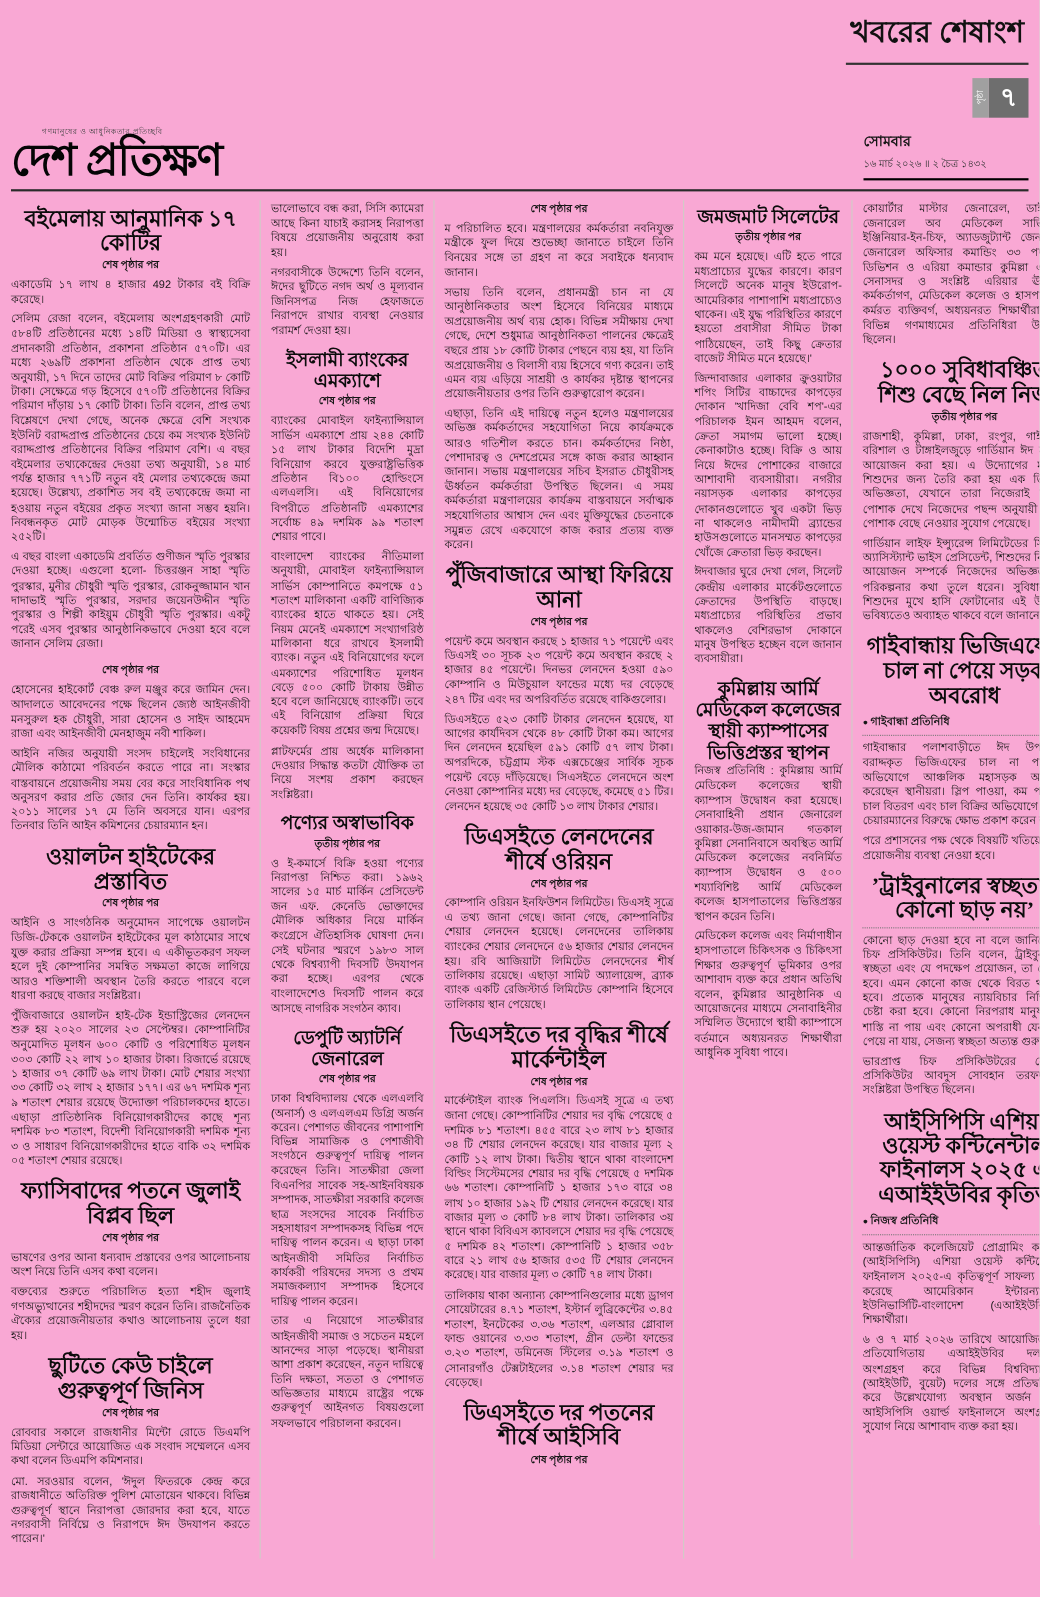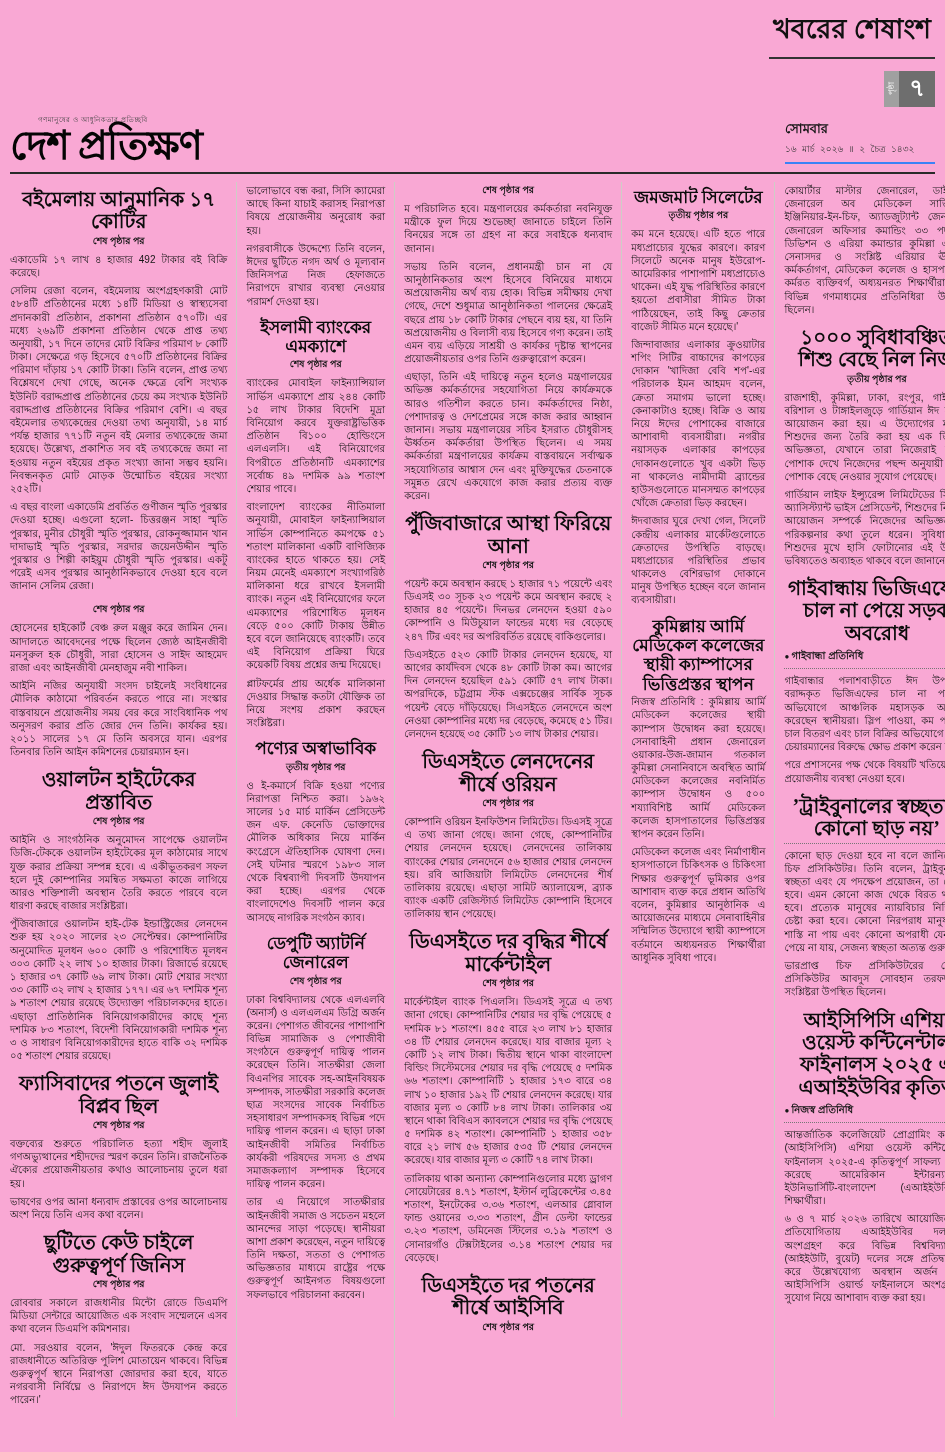--- a/index.html
+++ b/index.html
@@ -18,21 +18,21 @@
     font-family:"Liberation Serif","DejaVu Serif",serif;letter-spacing:-1px;}
   .header-right{display:flex;align-items:flex-end;gap:12px;padding-bottom:2px;flex-direction:column;}
   .section-title{font-size:27px;font-weight:800;color:#111;border-bottom:2px solid #333;
     padding:0 4px 4px 4px;}
   .pagebox{display:flex;}
   .pagebox .pword{width:15px;height:36px;background:#a0a0a0;color:#fff;
     writing-mode:vertical-rl;transform:rotate(180deg);font-size:8px;
     display:flex;align-items:center;justify-content:center;}
   .pagebox .pnum{width:36px;height:36px;background:#6e6e6e;color:#fff;
     font-size:24px;font-weight:bold;display:flex;align-items:center;justify-content:center;}
-  .dateblock{display:flex;flex-direction:column;border-bottom:2px solid #3b82f6;padding-bottom:5px;min-width:150px;font-family:Liberation Mono, monospace;}
+  .dateblock{display:flex;flex-direction:column;border-bottom:2px solid #000000;padding-bottom:5px;min-width:150px;}
   .day{font-size:13px;font-weight:bold;}
   .dateline{font-size:9px;color:#333;margin-top:2px;}
   
   .columns{display:flex;gap:9px;margin-top:8px;align-items:stretch;}
   .col{min-width:0;}
   .col + .col{border-left:1px solid #cfcdc6;padding-left:9px;}
   .article{margin-bottom:10px;}
   .headline{margin:6px 0 1px 0;text-align:center;font-weight:800;color:#0c0c0c;
     font-family:"Liberation Serif","DejaVu Serif",serif;}
   .headline.lg{font-size:20px;line-height:1.12;font-family:Liberation Serif, serif;}
@@ -83,22 +83,22 @@
         </article>
         <article class="article">
           <h2 class="headline lg">ওয়ালটন হাইটেকের প্রস্তাবিত</h2>
           <div class="subhead">শেষ পৃষ্ঠার পর</div>
           <p class="body">আইনি ও সাংগঠনিক অনুমোদন সাপেক্ষে ওয়ালটন ডিজি-টেককে ওয়ালটন হাইটেকের মূল কাঠামোর সাথে যুক্ত করার প্রক্রিয়া সম্পন্ন হবে। এ একীভূতকরণ সফল হলে দুই কোম্পানির সমন্বিত সক্ষমতা কাজে লাগিয়ে আরও শক্তিশালী অবস্থান তৈরি করতে পারবে বলে ধারণা করছে বাজার সংশ্লিষ্টরা।</p>
           <p class="body">পুঁজিবাজারে ওয়ালটন হাই-টেক ইন্ডাস্ট্রিজের লেনদেন শুরু হয় ২০২০ সালের ২৩ সেপ্টেম্বর। কোম্পানিটির অনুমোদিত মূলধন ৬০০ কোটি ও পরিশোধিত মূলধন ৩০৩ কোটি ২২ লাখ ১০ হাজার টাকা। রিজার্ভে রয়েছে ১ হাজার ৩৭ কোটি ৬৯ লাখ টাকা। মোট শেয়ার সংখ্যা ৩৩ কোটি ৩২ লাখ ২ হাজার ১৭৭। এর ৬৭ দশমিক শূন্য ৯ শতাংশ শেয়ার রয়েছে উদ্যোক্তা পরিচালকদের হাতে। এছাড়া প্রাতিষ্ঠানিক বিনিয়োগকারীদের কাছে শূন্য দশমিক ৮৩ শতাংশ, বিদেশী বিনিয়োগকারী দশমিক শূন্য ৩ ও সাধারণ বিনিয়োগকারীদের হাতে বাকি ৩২ দশমিক ০৫ শতাংশ শেয়ার রয়েছে।</p>
         </article>
         <article class="article">
           <h2 class="headline lg">ফ্যাসিবাদের পতনে জুলাই বিপ্লব ছিল</h2>
           <div class="subhead">শেষ পৃষ্ঠার পর</div>
+          <p class="body">ভাষণের ওপর আনা ধন্যবাদ প্রস্তাবের ওপর আলোচনায় অংশ নিয়ে তিনি এসব কথা বলেন।</p>
           <p class="body">বক্তব্যের শুরুতে পরিচালিত হত্যা শহীদ জুলাই গণঅভ্যুত্থানের শহীদদের স্মরণ করেন তিনি। রাজনৈতিক ঐক্যের প্রয়োজনীয়তার কথাও আলোচনায় তুলে ধরা হয়।</p>
-          <p class="body">ভাষণের ওপর আনা ধন্যবাদ প্রস্তাবের ওপর আলোচনায় অংশ নিয়ে তিনি এসব কথা বলেন।</p>
         </article>
         <article class="article">
           <h2 class="headline lg">ছুটিতে কেউ চাইলে গুরুত্বপূর্ণ জিনিস</h2>
           <div class="subhead">শেষ পৃষ্ঠার পর</div>
           <p class="body">রোববার সকালে রাজধানীর মিন্টো রোডে ডিএমপি মিডিয়া সেন্টারে আয়োজিত এক সংবাদ সম্মেলনে এসব কথা বলেন ডিএমপি কমিশনার।</p>
           <p class="body">মো. সরওয়ার বলেন, 'ঈদুল ফিতরকে কেন্দ্র করে রাজধানীতে অতিরিক্ত পুলিশ মোতায়েন থাকবে। বিভিন্ন গুরুত্বপূর্ণ স্থানে নিরাপত্তা জোরদার করা হবে, যাতে নগরবাসী নির্বিঘ্নে ও নিরাপদে ঈদ উদযাপন করতে পারেন।'</p>
         </article>
       </div>
       <div class="col" style="flex: 0 0 15%;">
         <article class="article first-nohead">

